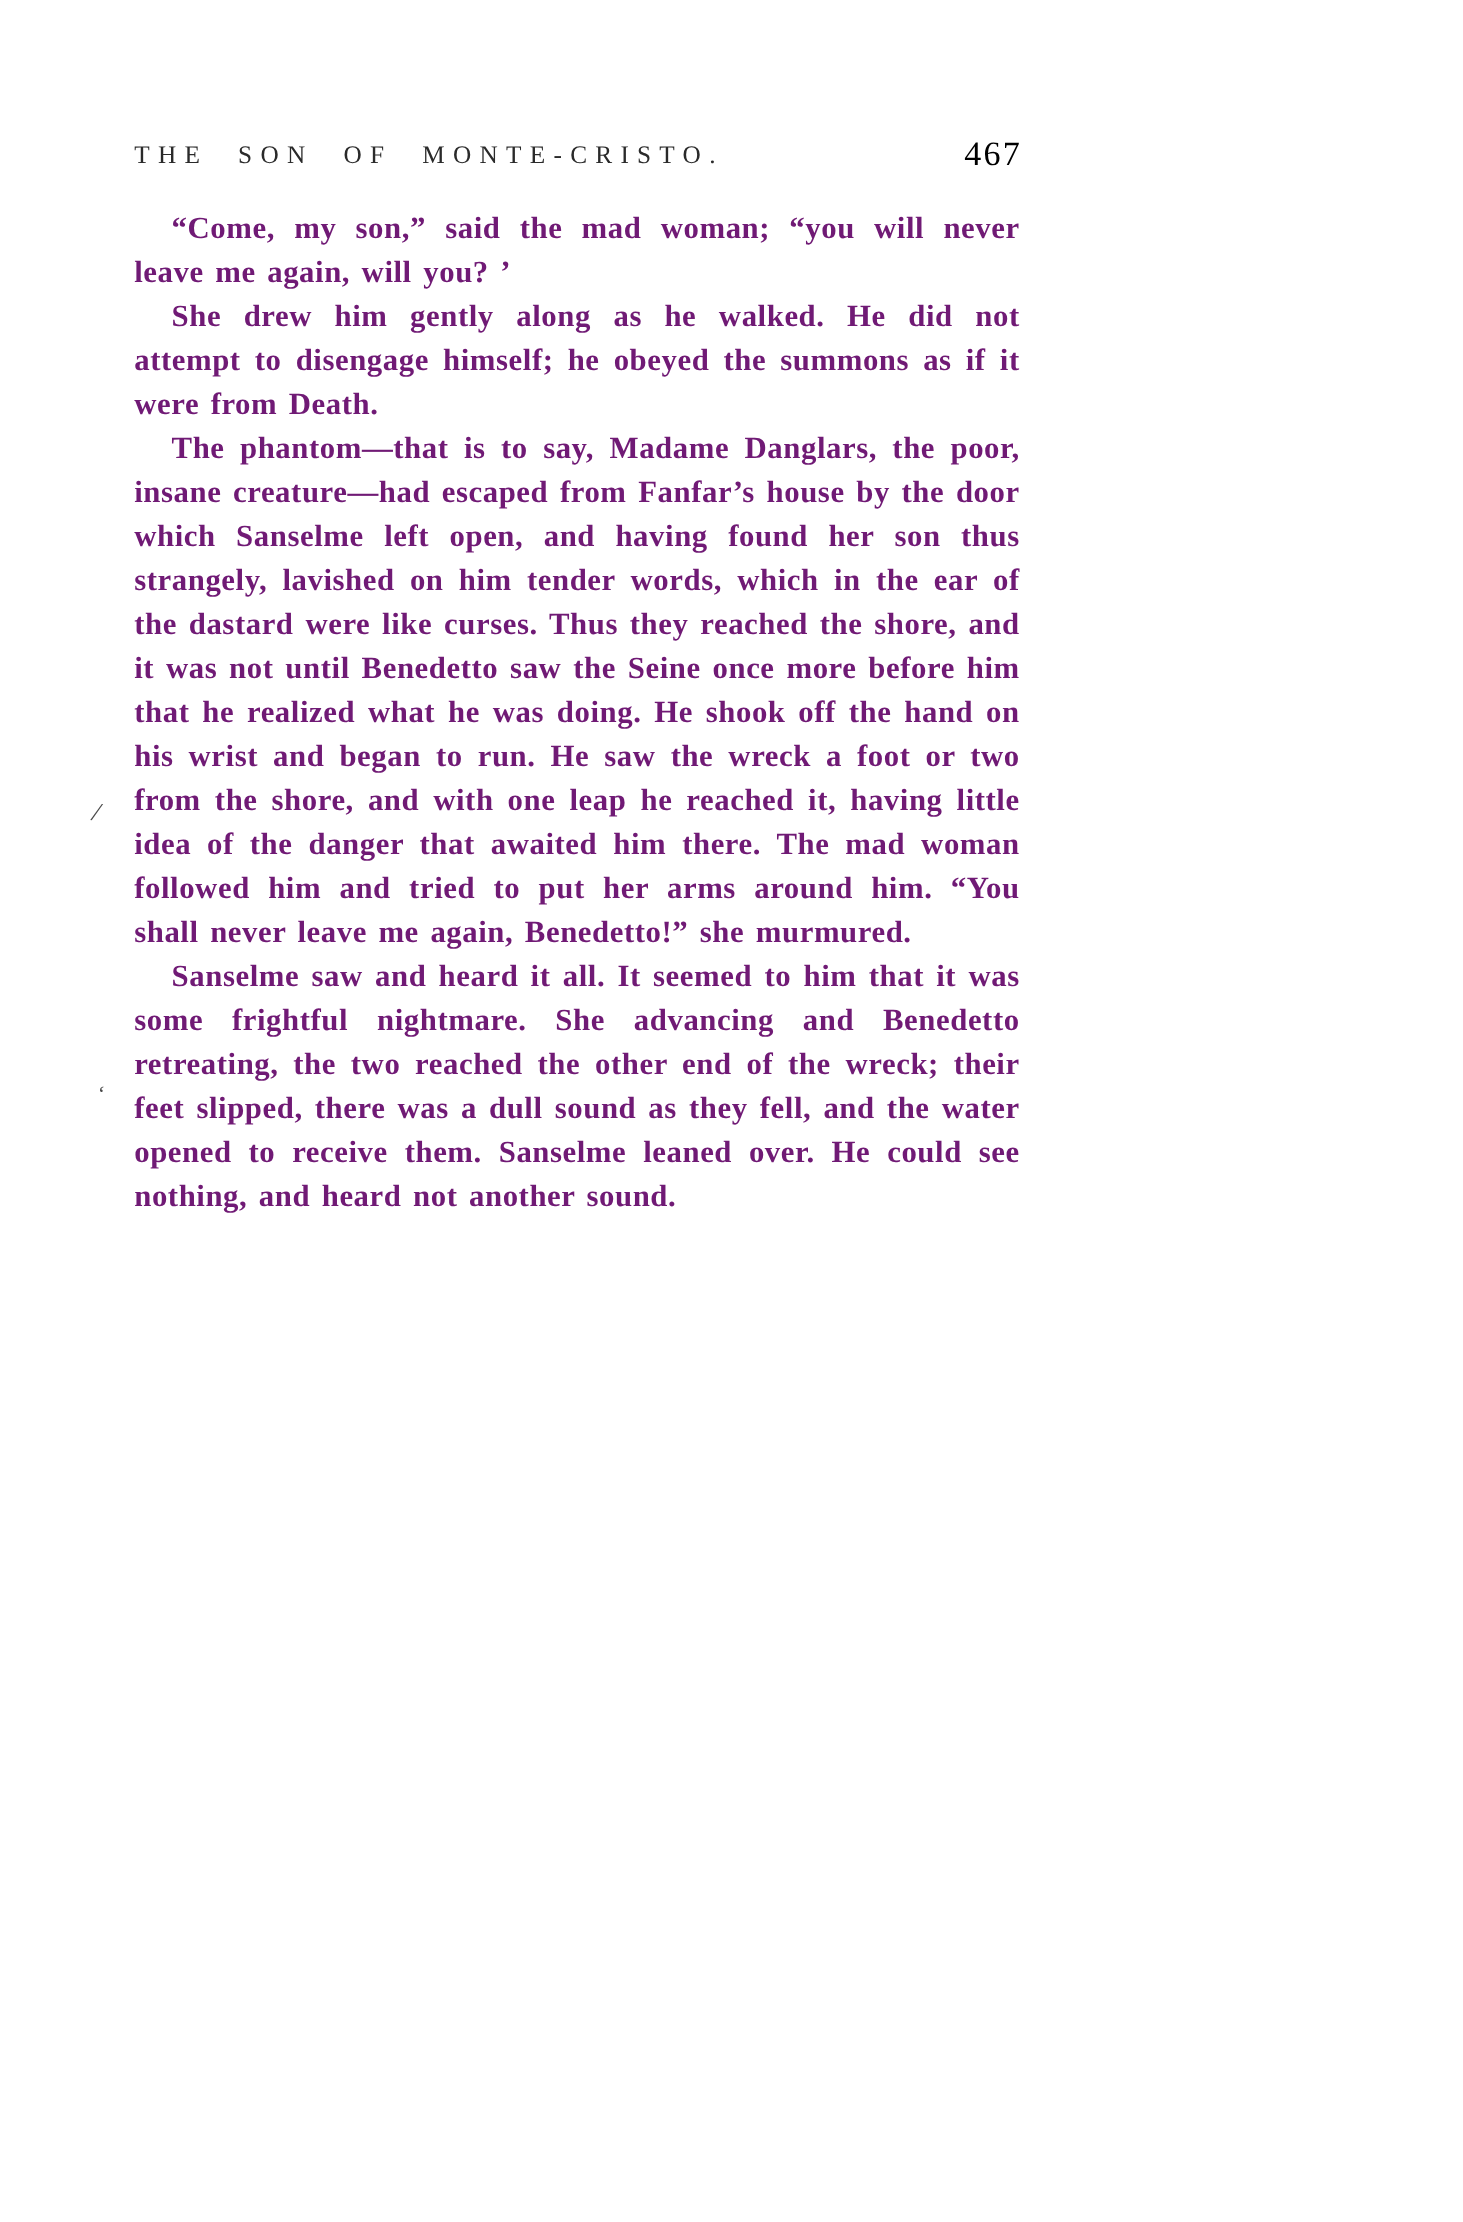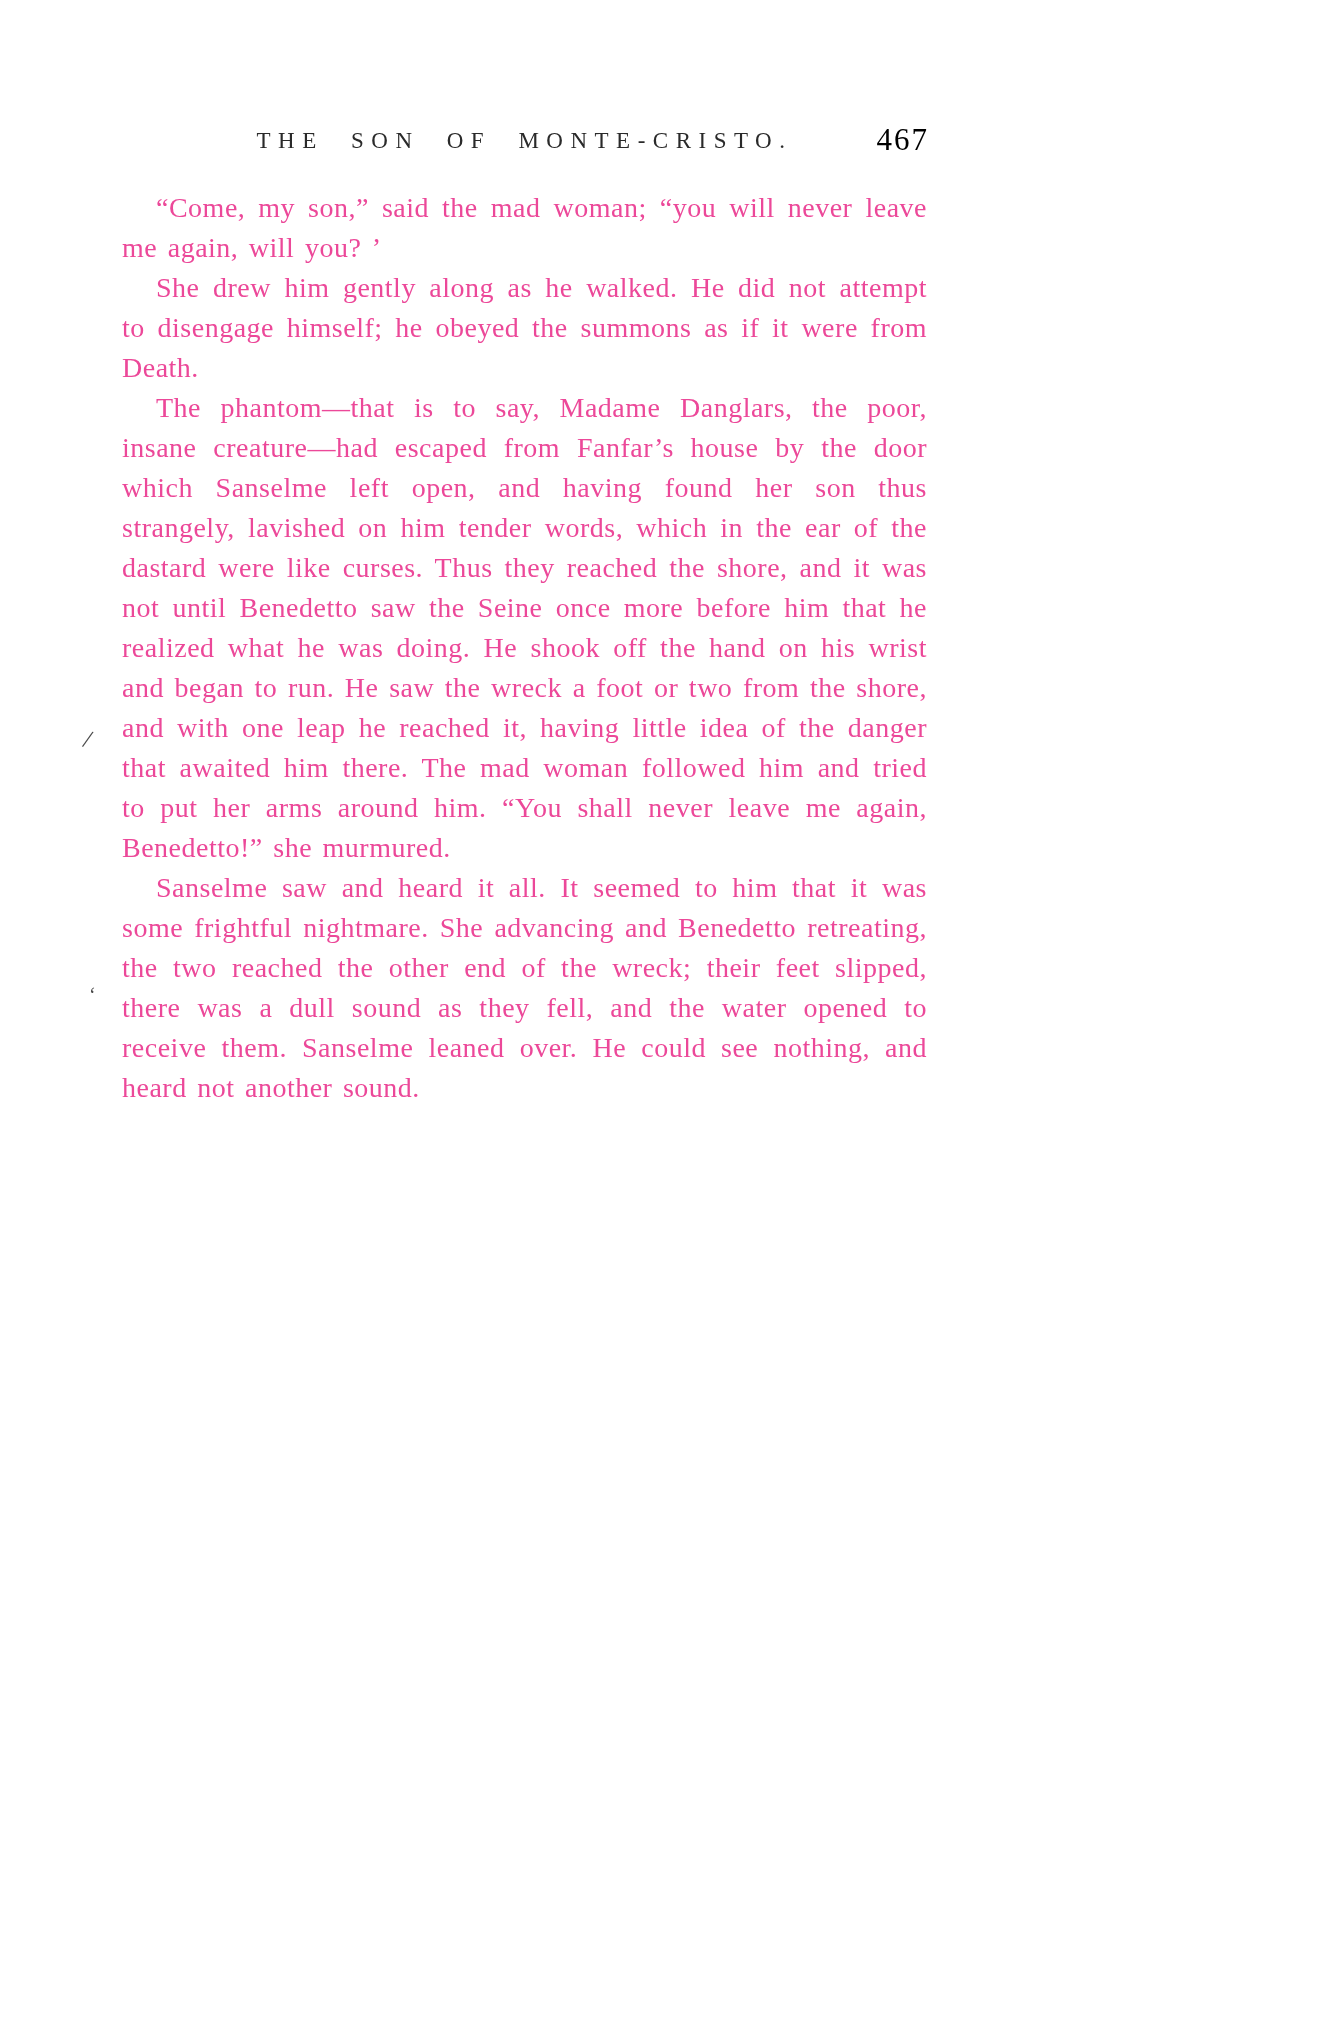--- a/index.html
+++ b/index.html
@@ -19,21 +19,20 @@
   }
   .header {
     position: absolute;
     top: 124px;
     left: 122px;
     width: 805px;
     height: 40px;
   }
   .running-title {
     display: block;
-    text-align: center;
     font-size: 23px;
     letter-spacing: 7.5px;
     word-spacing: 14px;
     color: #2a2a2a;
     white-space: nowrap;
     padding-top: 4px;
   }
   .page-number {
     position: absolute;
     right: -2px;
@@ -48,21 +47,22 @@
     position: absolute;
     top: 188px;
     left: 122px;
     width: 805px;
     font-size: 28px;
     line-height: 40px;
     text-align: justify;
     text-justify: inter-word;
     letter-spacing: 0.5px;
     word-spacing: 3px;
-    color: #ec4899;
+    color: #701a75;
+    font-weight: bold;
   }
   .body-text p {
     text-indent: 34px;
     margin: 0;
   }
   .margin-mark {
     position: absolute;
     color: #4a4a4a;
     font-size: 24px;
     font-style: italic;

